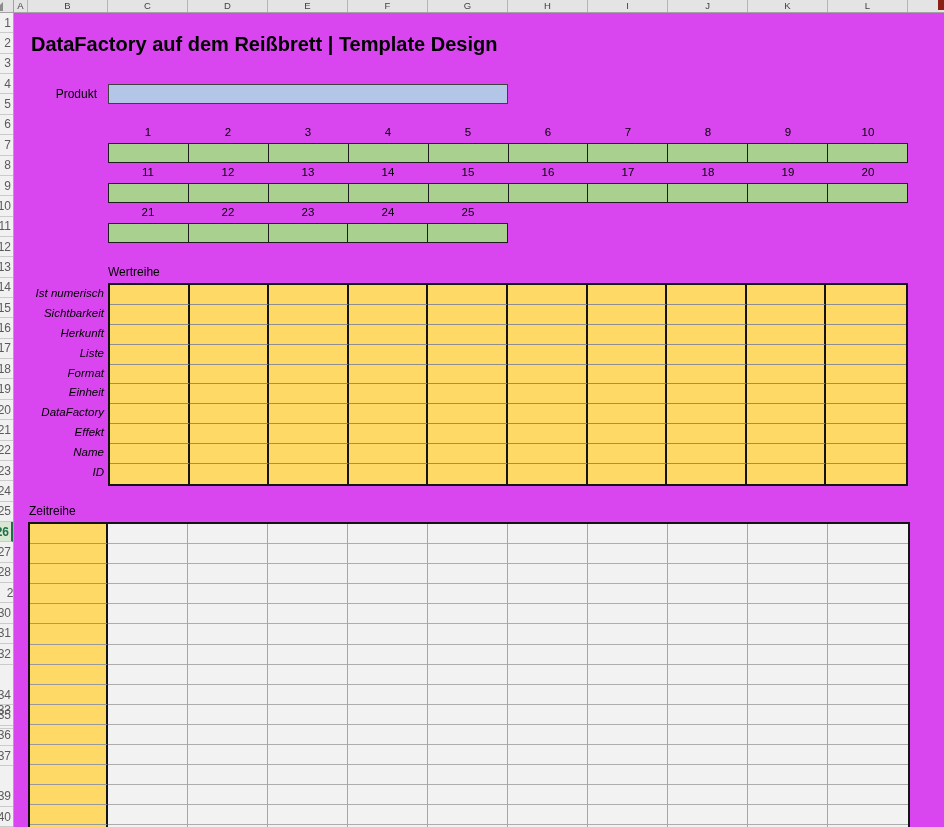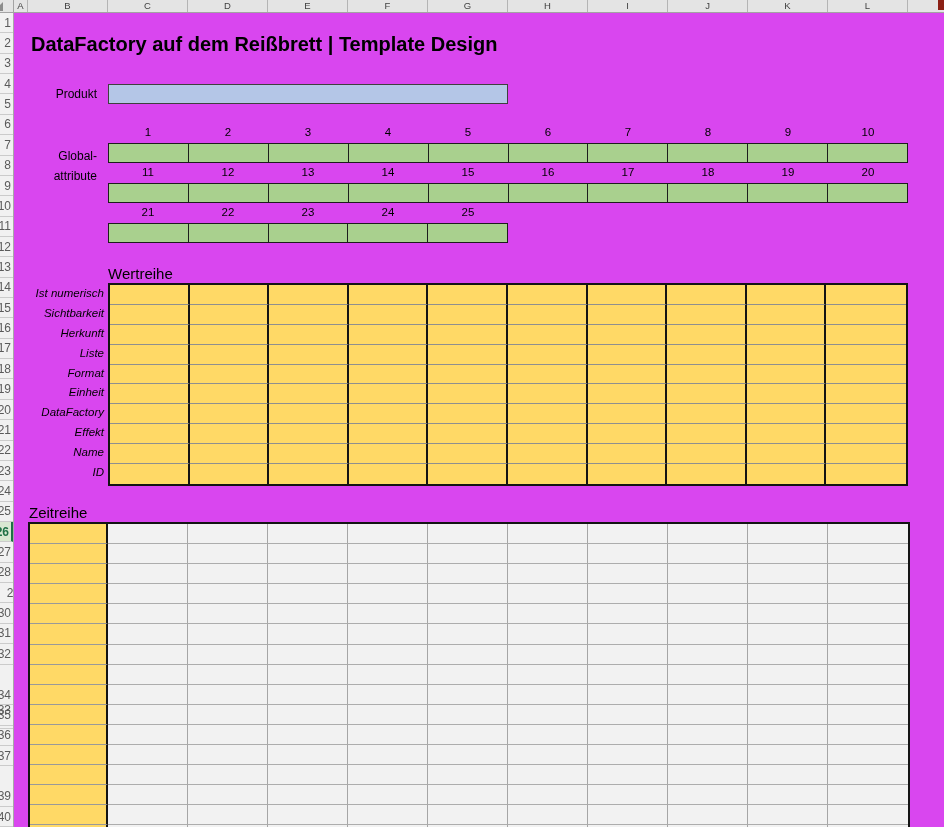--- a/index.html
+++ b/index.html
@@ -38,21 +38,21 @@
   .lbl-right{left:0;width:83px;text-align:right;font-size:12px;color:#000;}
   .produkt-box{left:94px;top:71px;width:400px;height:20px;background:#B4C6E7;border:1px solid #3F3F3F;}
 
   .num-row{left:94px;display:flex;}
   .num-cell{width:80px;text-align:center;font-size:11.5px;color:#000;}
 
   .green-row{left:94px;height:20px;border:1px solid #1d1d1d;display:flex;background:#A9D08E;}
   .green-cell{flex:1;border-right:1px solid #1d1d1d;}
   .green-cell:last-child{border-right:none;}
 
-  .section-label{font-size:15px;color:#000;}
+  .section-label{font-size:12px;color:#000;}
 
   .wgrid{left:94px;top:270px;width:800px;height:203px;border:2px solid #141414;
     display:grid;grid-template-columns:repeat(10,1fr);grid-template-rows:repeat(10,1fr);background:#FFD966;}
   .wcell{border-right:2px solid #141414;border-bottom:1px solid #8F8F8F;}
   .wcell.lastcol{border-right:none;}
   .wcell.lastrow{border-bottom:none;}
   .wlabel{left:0;width:90px;text-align:right;font-style:italic;font-size:11.5px;color:#000;
     display:flex;align-items:center;justify-content:flex-end;}
 
   .zgrid{left:14px;top:509px;width:882px;height:305px;border:2px solid #141414;border-bottom:none;
@@ -132,24 +132,20 @@
       <div class="rowhdr" style="top: 794.04px; height: 20.36px;">40</div>
     </div>
 
   <div class="sheet">
 
     <div class="abs page-title">DataFactory auf dem Reißbrett | Template Design</div>
 
     <div class="abs lbl-right" style="top:74px;padding-left:28px;">Produkt</div>
     <div class="abs produkt-box"></div>
 
-    <div class="abs lbl-right" style="top:133px;line-height:20px;">
-      <div>Global-</div>
-      <div>attribute</div>
-    </div>
 
     <div id="attr-sections">
         <div class="abs num-row" style="top: 113px;">
           <div class="num-cell">1</div>
           <div class="num-cell">2</div>
           <div class="num-cell">3</div>
           <div class="num-cell">4</div>
           <div class="num-cell">5</div>
           <div class="num-cell">6</div>
           <div class="num-cell">7</div>

